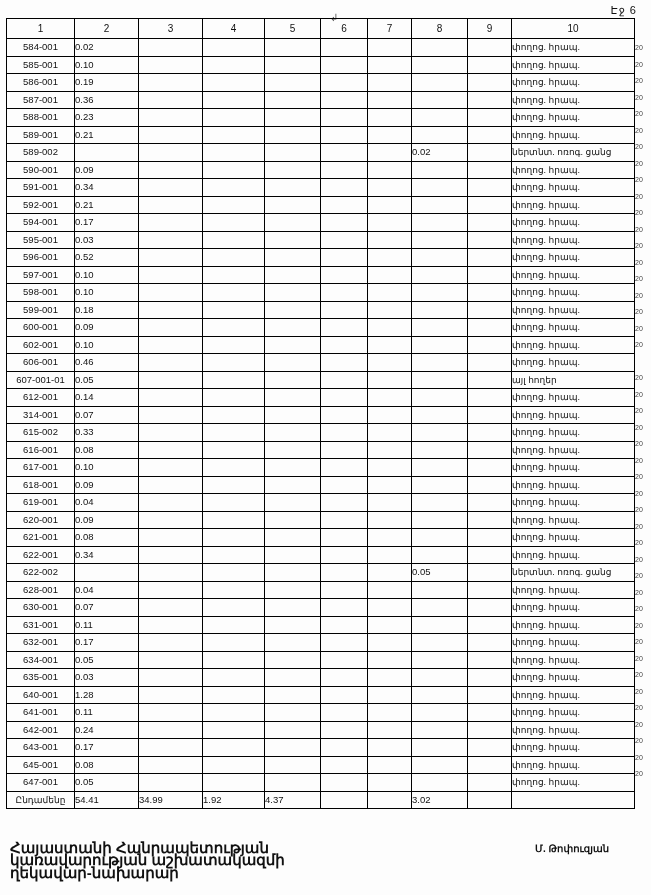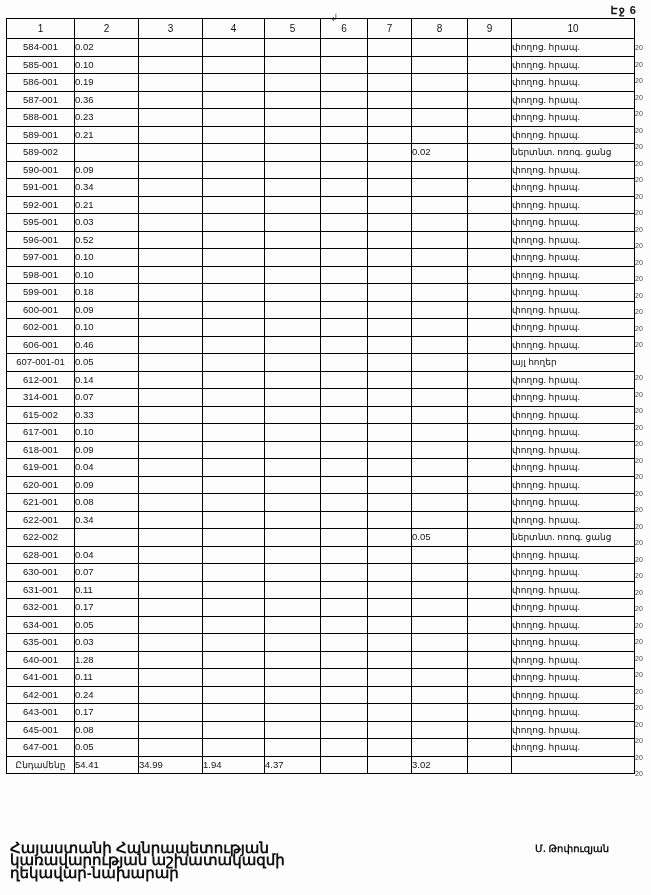--- a/index.html
+++ b/index.html
@@ -20,21 +20,20 @@
     width: 651px;
     height: 895px;
     background: #fdfdfd;
   }
   .page-number {
     position: absolute;
     top: 4px;
     right: 14px;
     font-size: 11px;
     letter-spacing: 1px;
-    font-weight: bold;
   }
   .top-tick {
     position: absolute;
     top: 12px;
     left: 330px;
     font-size: 10px;
     color: #555;
   }
   .table-wrap {
     position: absolute;
@@ -275,20 +274,32 @@
             <td class="c-num"></td>
             <td class="c-num"></td>
             <td class="c-num"></td>
             <td class="c-num"></td>
             <td class="c-num"></td>
             <td class="c-num"></td>
             <td class="c-num"></td>
             <td class="c-note">փողոց. հրապ.</td>
           </tr>
           <tr>
+            <td class="c-code">594-001</td>
+            <td class="c-num">0.17</td>
+            <td class="c-num"></td>
+            <td class="c-num"></td>
+            <td class="c-num"></td>
+            <td class="c-num"></td>
+            <td class="c-num"></td>
+            <td class="c-num"></td>
+            <td class="c-num"></td>
+            <td class="c-note">փողոց. հրապ.</td>
+          </tr>
+          <tr>
             <td class="c-code">595-001</td>
             <td class="c-num">0.03</td>
             <td class="c-num"></td>
             <td class="c-num"></td>
             <td class="c-num"></td>
             <td class="c-num"></td>
             <td class="c-num"></td>
             <td class="c-num"></td>
             <td class="c-num"></td>
             <td class="c-note">փողոց. հրապ.</td>
@@ -409,20 +420,32 @@
             <td class="c-num"></td>
             <td class="c-num"></td>
             <td class="c-num"></td>
             <td class="c-num"></td>
             <td class="c-num"></td>
             <td class="c-note">փողոց. հրապ.</td>
           </tr>
           <tr>
             <td class="c-code">615-002</td>
             <td class="c-num">0.33</td>
+            <td class="c-num"></td>
+            <td class="c-num"></td>
+            <td class="c-num"></td>
+            <td class="c-num"></td>
+            <td class="c-num"></td>
+            <td class="c-num"></td>
+            <td class="c-num"></td>
+            <td class="c-note">փողոց. հրապ.</td>
+          </tr>
+          <tr>
+            <td class="c-code">616-001</td>
+            <td class="c-num">0.08</td>
             <td class="c-num"></td>
             <td class="c-num"></td>
             <td class="c-num"></td>
             <td class="c-num"></td>
             <td class="c-num"></td>
             <td class="c-num"></td>
             <td class="c-num"></td>
             <td class="c-note">փողոց. հրապ.</td>
           </tr>
           <tr>
@@ -650,21 +673,21 @@
             <td class="c-num"></td>
             <td class="c-num"></td>
             <td class="c-num"></td>
             <td class="c-num"></td>
             <td class="c-note">փողոց. հրապ.</td>
           </tr>
           <tr class="total">
             <td class="c-code">Ընդամենը</td>
             <td class="c-num">54.41</td>
             <td class="c-num">34.99</td>
-            <td class="c-num">1.94</td>
+            <td class="c-num">1.92</td>
             <td class="c-num">4.37</td>
             <td class="c-num"></td>
             <td class="c-num"></td>
             <td class="c-num">3.02</td>
             <td class="c-num"></td>
             <td class="c-note"></td>
           </tr>
         </tbody>
     </table>
   </div>

